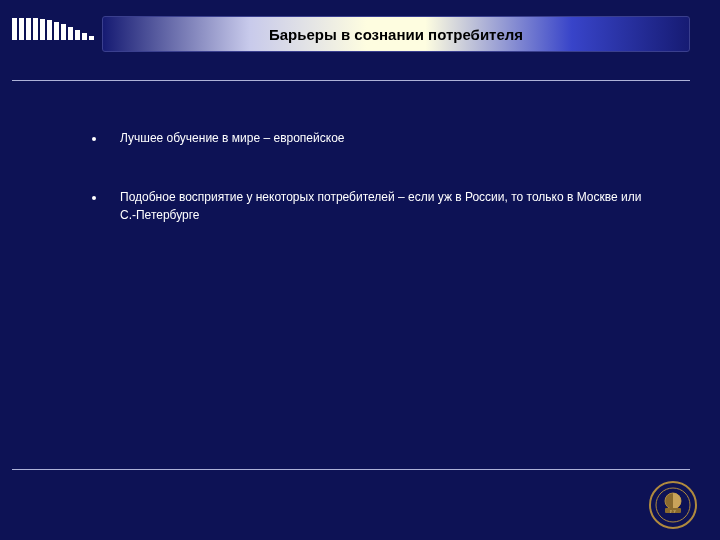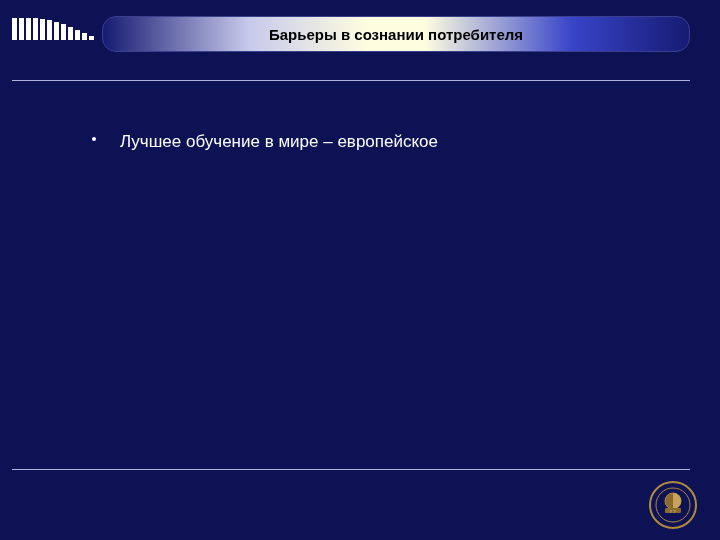--- a/index.html
+++ b/index.html
@@ -29,21 +29,21 @@
     width: 5px;
     background: #ffffff;
   }
   .title-strip {
     position: absolute;
     left: 102px;
     right: 30px;
     top: 16px;
     height: 36px;
     border: 1px solid #3a3f8e;
-    border-radius: 14px;
+    border-radius: 3px;
     background: linear-gradient(to right,
       #161b73 0%,
       #c8caeb 25%,
       #fefde0 45%,
       #fefde0 55%,
       #3844c9 80%,
       #161b73 100%);
     display: flex;
     align-items: center;
     justify-content: center;
@@ -77,21 +77,21 @@
     height: 4px;
     background: #fff;
     border-radius: 50%;
     margin-top: 7px;
     margin-right: 24px;
     flex-shrink: 0;
     margin-left: -28px;
   }
   .bullet-text {
     color: #ffffff;
-    font-size: 17px;
+    font-size: 12px;
     line-height: 1.45;
   }
   .hr-bottom {
     position: absolute;
     left: 12px;
     right: 30px;
     bottom: 70px;
     height: 1px;
     background: #aeb2d8;
   }
@@ -126,20 +126,24 @@
   </div>
 </div>
 
 <div class="hr-top"></div>
 
 <div class="content">
   <div class="bullet-row">
     <span class="bullet-dot"></span>
     <span class="bullet-text">Лучшее обучение в мире – европейское</span>
   </div>
+  <div class="bullet-row">
+    <span class="bullet-dot"></span>
+    <span class="bullet-text">Подобное восприятие у некоторых потребителей – если уж в России, то только в Москве или С.-Петербурге</span>
+  </div>
 </div>
 
 <div class="hr-bottom"></div>
 
 <div class="seal" title="Университетская эмблема">
   <svg viewBox="0 0 50 50">
     <circle cx="25" cy="25" r="23" fill="none" stroke="#b08a3e" stroke-width="2"></circle>
     <circle cx="25" cy="25" r="17" fill="none" stroke="#b08a3e" stroke-width="1"></circle>
     <circle cx="25" cy="21" r="8" fill="#8a6a2e" stroke="#b08a3e" stroke-width="1"></circle>
     <path d="M25 13 a8 8 0 0 1 0 16" fill="#c9a35a"></path>

